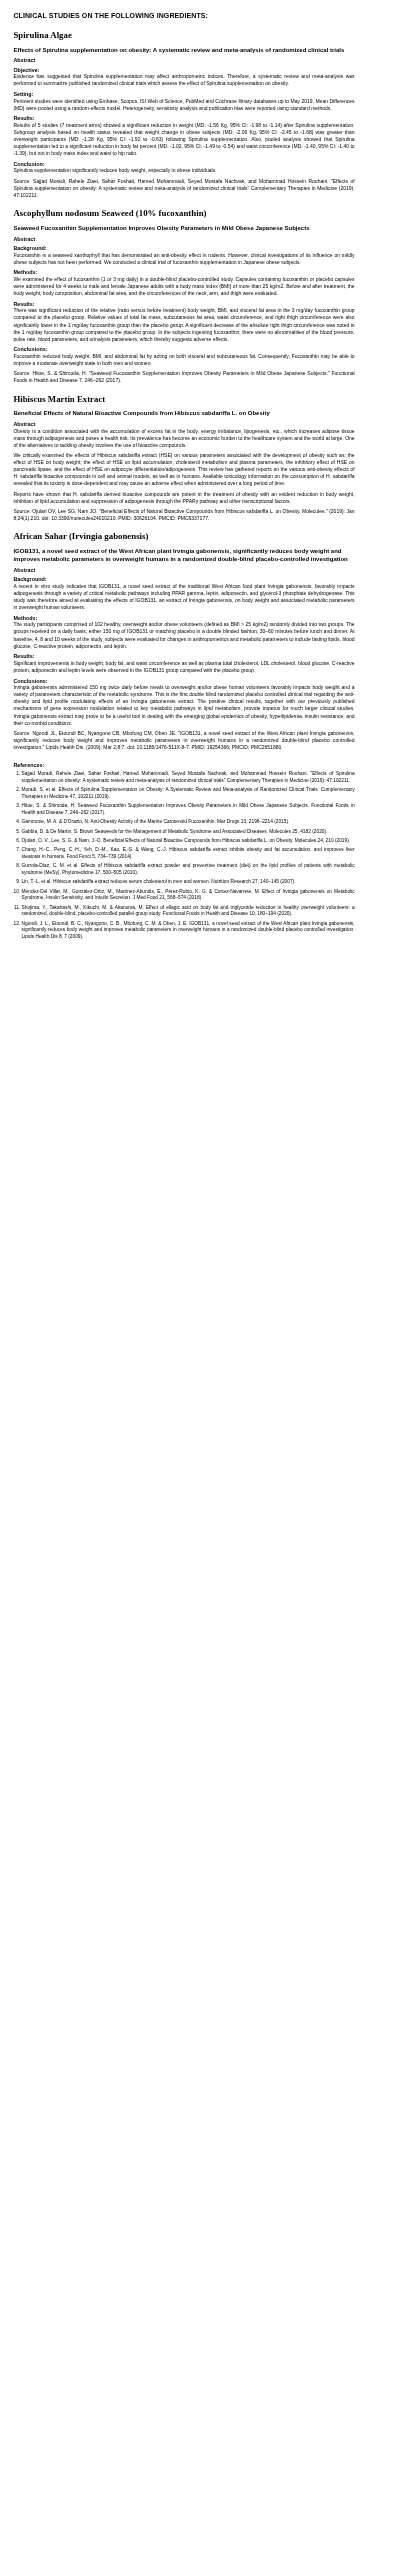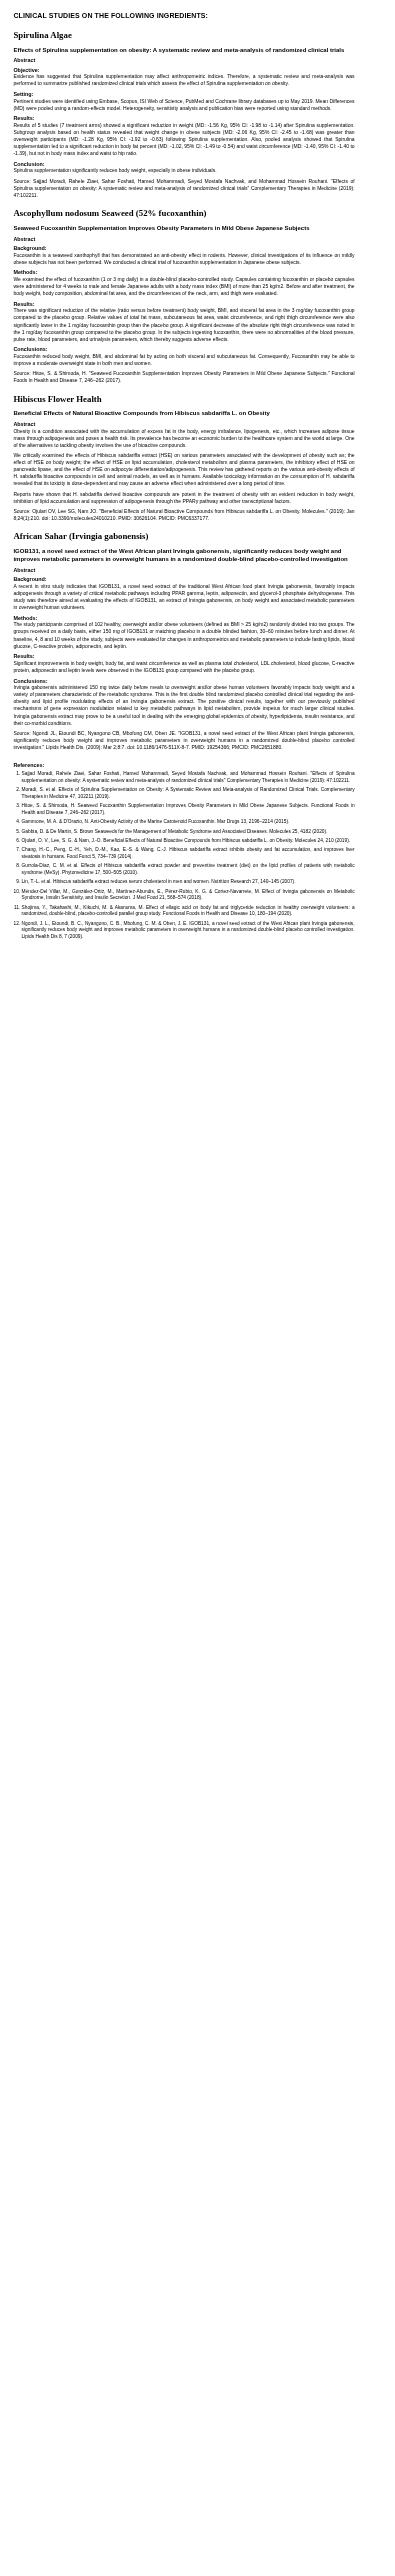--- a/index.html
+++ b/index.html
@@ -89,42 +89,42 @@
     <div class="label">Results:</div>
     <p class="body">Results of 5 studies (7 treatment arms) showed a significant reduction in weight (MD: -1.56 Kg, 95% CI: -1.98 to -1.14) after Spirulina supplementation. Subgroup analysis based on health status revealed that weight change in obese subjects (MD: -2.06 Kg, 95% CI: -2.45 to -1.68) was greater than overweight participants (MD: -1.28 Kg, 95% CI: -1.92 to -0.63) following Spirulina supplementation. Also, pooled analysis showed that Spirulina supplementation led to a significant reduction in body fat percent (MD: -1.02, 95% CI: -1.49 to -0.54) and waist circumference (MD: -1.40, 95% CI: -1.40 to -1.39), but not in body mass index and waist to hip ratio.</p>
 
     <div class="label">Conclusion:</div>
     <p class="body">Spirulina supplementation significantly reduces body weight, especially in obese individuals.</p>
 
     <p class="body">Source: Sajjad Moradi, Rahele Ziaei, Sahar Foshati, Hamed Mohammadi, Seyed Mostafa Nachvak, and Mohammad Hossein Rouhani. "Effects of Spirulina supplementation on obesity: A systematic review and meta-analysis of randomized clinical trials" Complementary Therapies in Medicine (2019): 47:102211.</p>
   </div>
 
   <div>
-    <h2 class="ingredient-name">Ascophyllum nodosum Seaweed (52% fucoxanthin)</h2>
+    <h2 class="ingredient-name">Ascophyllum nodosum Seaweed (10% fucoxanthin)</h2>
     <h3 class="study-title">Seaweed Fucoxanthin Supplementation Improves Obesity Parameters in Mild Obese Japanese Subjects</h3>
 
     <div class="label">Abstract</div>
 
     <div class="label">Background:</div>
     <p class="body">Fucoxanthin is a seaweed xanthophyll that has demonstrated an anti-obesity effect in rodents. However, clinical investigations of its influence on mildly obese subjects has not been performed. We conducted a clinical trial of fucoxanthin supplementation in Japanese obese subjects.</p>
 
     <div class="label">Methods:</div>
     <p class="body">We examined the effect of fucoxanthin (1 or 3 mg daily) in a double-blind placebo-controlled study. Capsules containing fucoxanthin or placebo capsules were administered for 4 weeks to male and female Japanese adults with a body mass index (BMI) of more than 25 kg/m2. Before and after treatment, the body weight, body composition, abdominal fat area, and the circumferences of the neck, arm, and thigh were evaluated.</p>
 
     <div class="label">Results:</div>
     <p class="body">There was significant reduction of the relative (ratio versus before treatment) body weight, BMI, and visceral fat area in the 3 mg/day fucoxanthin group compared to the placebo group. Relative values of total fat mass, subcutaneous fat area, waist circumference, and right thigh circumference were also significantly lower in the 1 mg/day fucoxanthin group than the placebo group. A significant decrease of the absolute right thigh circumference was noted in the 1 mg/day fucoxanthin group compared to the placebo group. In the subjects ingesting fucoxanthin, there were no abnormalities of the blood pressure, pulse rate, blood parameters, and urinalysis parameters, which thereby suggests adverse effects.</p>
 
     <div class="label">Conclusions:</div>
     <p class="body">Fucoxanthin reduced body weight, BMI, and abdominal fat by acting on both visceral and subcutaneous fat. Consequently, Fucoxanthin may be able to improve a moderate overweight state in both men and women.</p>
 
     <p class="body">Source: Hitoe, S. &amp; Shimoda, H. "Seaweed Fucoxanthin Supplementation Improves Obesity Parameters in Mild Obese Japanese Subjects." Functional Foods in Health and Disease 7, 246–262 (2017).</p>
   </div>
 
   <div>
-    <h2 class="ingredient-name">Hibiscus Flower Health</h2>
+    <h2 class="ingredient-name">Hibiscus Martin Extract</h2>
     <h3 class="study-title">Beneficial Effects of Natural Bioactive Compounds from Hibiscus sabdariffa L. on Obesity</h3>
 
     <div class="label">Abstract</div>
 
     <p class="body">Obesity is a condition associated with the accumulation of excess fat in the body, energy imbalance, lipogenesis, etc., which increases adipose tissue mass through adipogenesis and poses a health risk. Its prevalence has become an economic burden to the healthcare system and the world at large. One of the alternatives to tackling obesity involves the use of bioactive compounds.</p>
     <p class="body">We critically examined the effects of Hibiscus sabdariffa extract (HSE) on various parameters associated with the development of obesity such as; the effect of HSE on body weight; the effect of HSE on lipid accumulation, cholesterol metabolism and plasma parameters, the inhibitory effect of HSE on pancreatic lipase, and the effect of HSE on adipocyte differentiation/adipogenesis. This review has gathered reports on the various anti-obesity effects of H. sabdariffa bioactive compounds in cell and animal models, as well as in humans. Available toxicology information on the consumption of H. sabdariffa revealed that its toxicity is dose-dependent and may cause an adverse effect when administered over a long period of time.</p>
     <p class="body">Reports have shown that H. sabdariffa derived bioactive compounds are potent in the treatment of obesity with an evident reduction in body weight, inhibition of lipid accumulation and suppression of adipogenesis through the PPARγ pathway and other transcriptional factors.</p>
     <p class="body">Source: Ojulari OV, Lee SG, Nam JO. "Beneficial Effects of Natural Bioactive Compounds from Hibiscus sabdariffa L. on Obesity. Molecules." (2019): Jan 8;24(1):210. doi: 10.3390/molecules24010210. PMID: 30626104. PMCID: PMC6337177.</p>
   </div>
 

